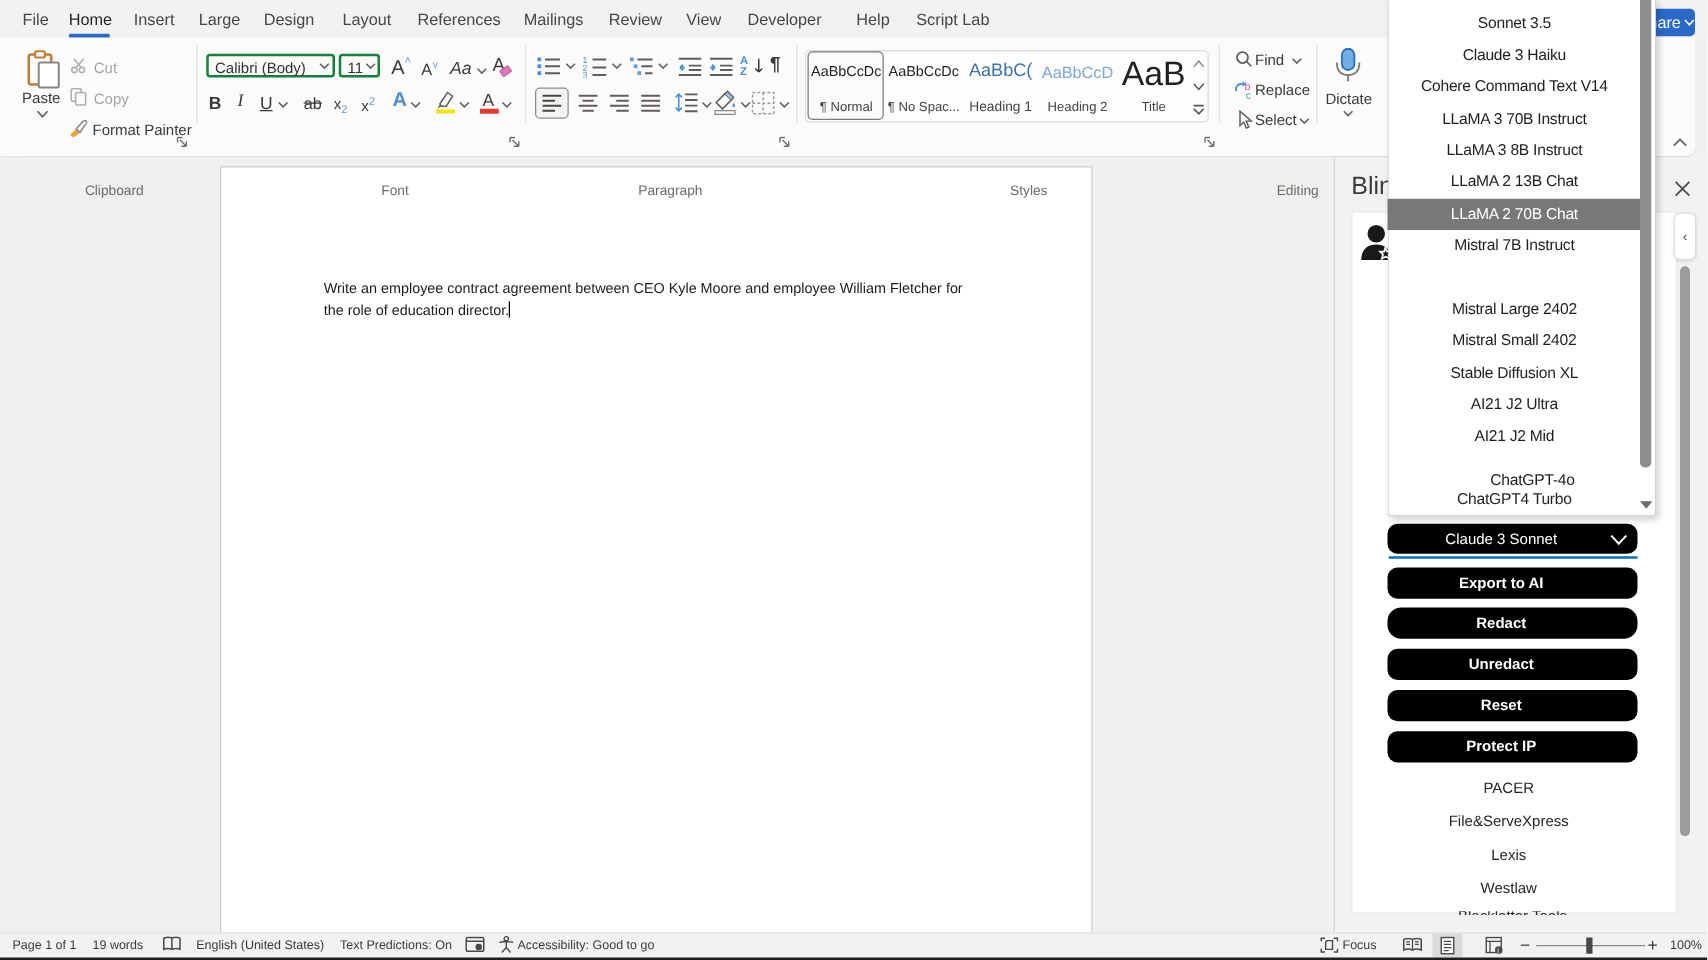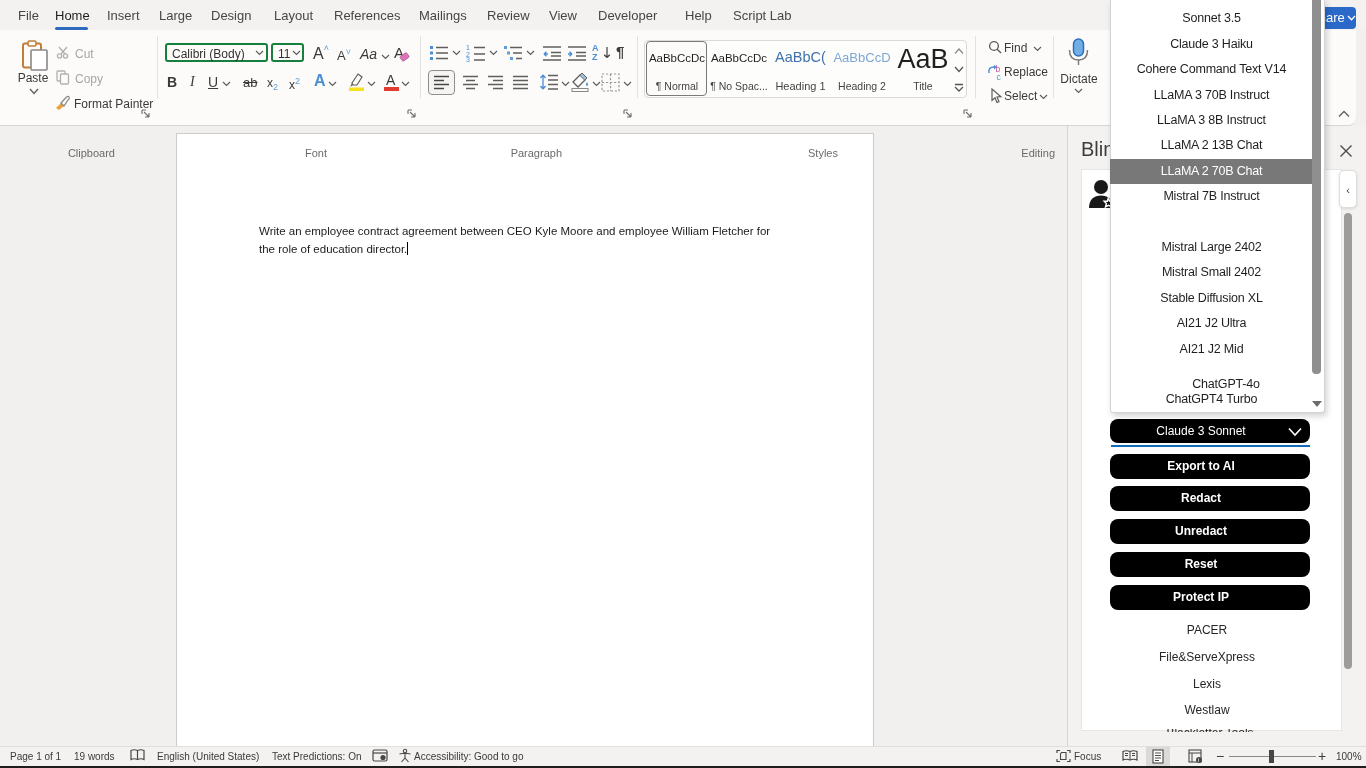--- a/index.html
+++ b/index.html
@@ -313,21 +313,21 @@
   </svg>
   <div class="abs" id="collbtn">‹</div>
   <div class="abs" id="panelscroll"></div>
 
   <div class="blackbtn" style="top:419px; font-weight:normal; height:24px; line-height:24px;">Claude 3 Sonnet</div>
   <svg class="abs" style="left:1288px; top:427px;" width="14" height="10">
       <path d="M1 1.5 L7 8 L13 1.5" stroke="#fff" stroke-width="1.6" fill="none"></path>
     </svg>
   <div class="abs" style="left:1111px; top:445px; width:199px; height:2px; background:#0f6cbd;"></div>
   <div class="blackbtn" style="top:454px;">Export to AI</div>
-  <div class="blackbtn" style="top:486px;">Redact</div>
+  <div class="blackbtn" style="top:486px;border-radius:11px;">Redact</div>
   <div class="blackbtn" style="top:519px;">Unredact</div>
   <div class="blackbtn" style="top:552px;">Reset</div>
   <div class="blackbtn" style="top:585px;">Protect IP</div>
   <div class="plink" style="top:623px;">PACER</div>
   <div class="plink" style="top:650px;">File&amp;ServeXpress</div>
   <div class="plink" style="top:677px;">Lexis</div>
   <div class="plink" style="top:703px;">Westlaw</div>
   <div class="abs" style="left:1110px; top:729px; width:200px; height:3px; overflow:hidden;">
       <div style="width:200px; text-align:center; font-size:12px; color:#262626; margin-top:-3px;">Blackletter Tools</div>
     </div>

